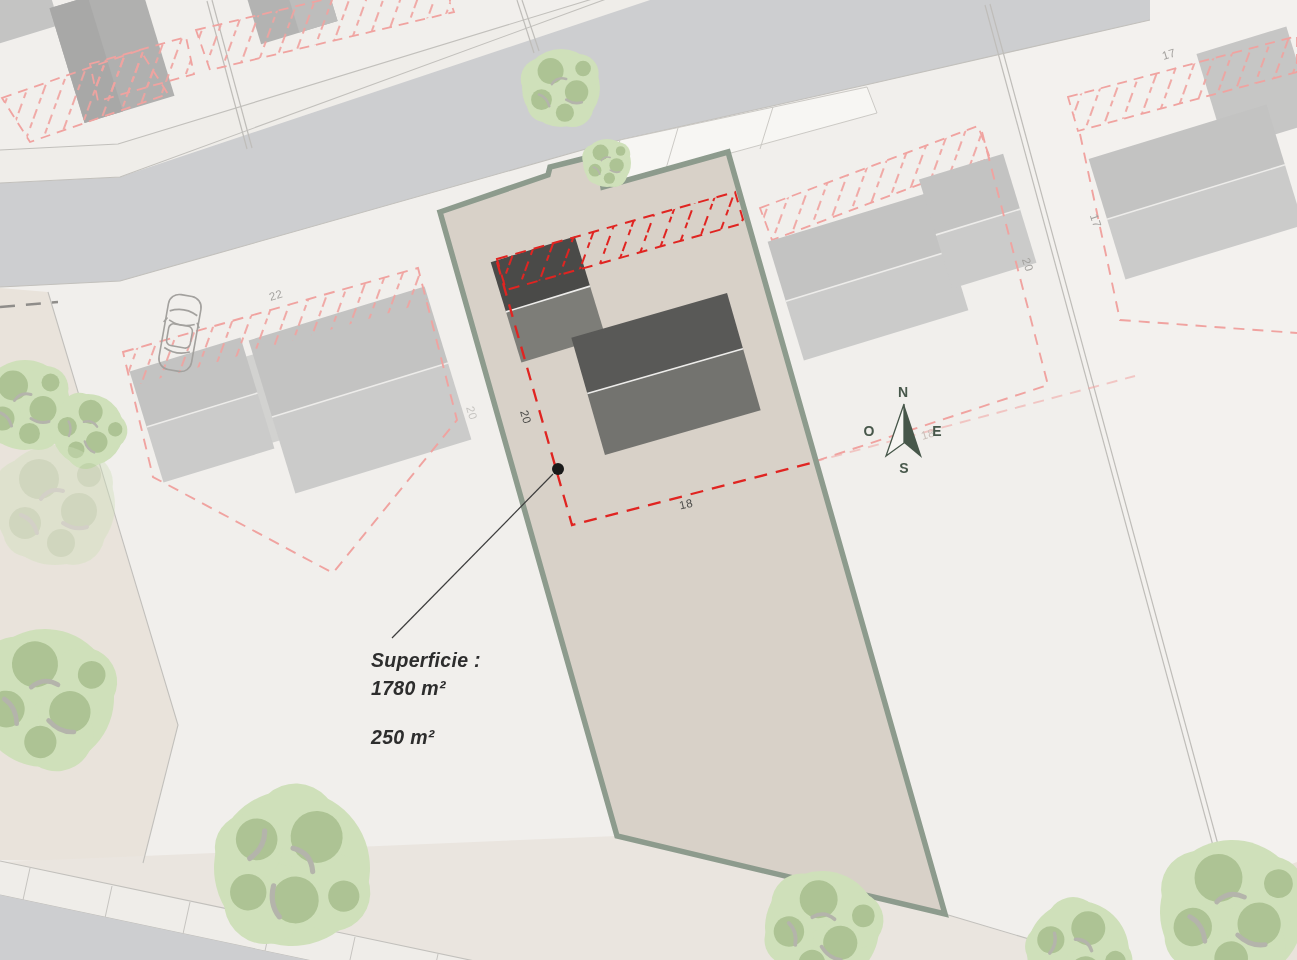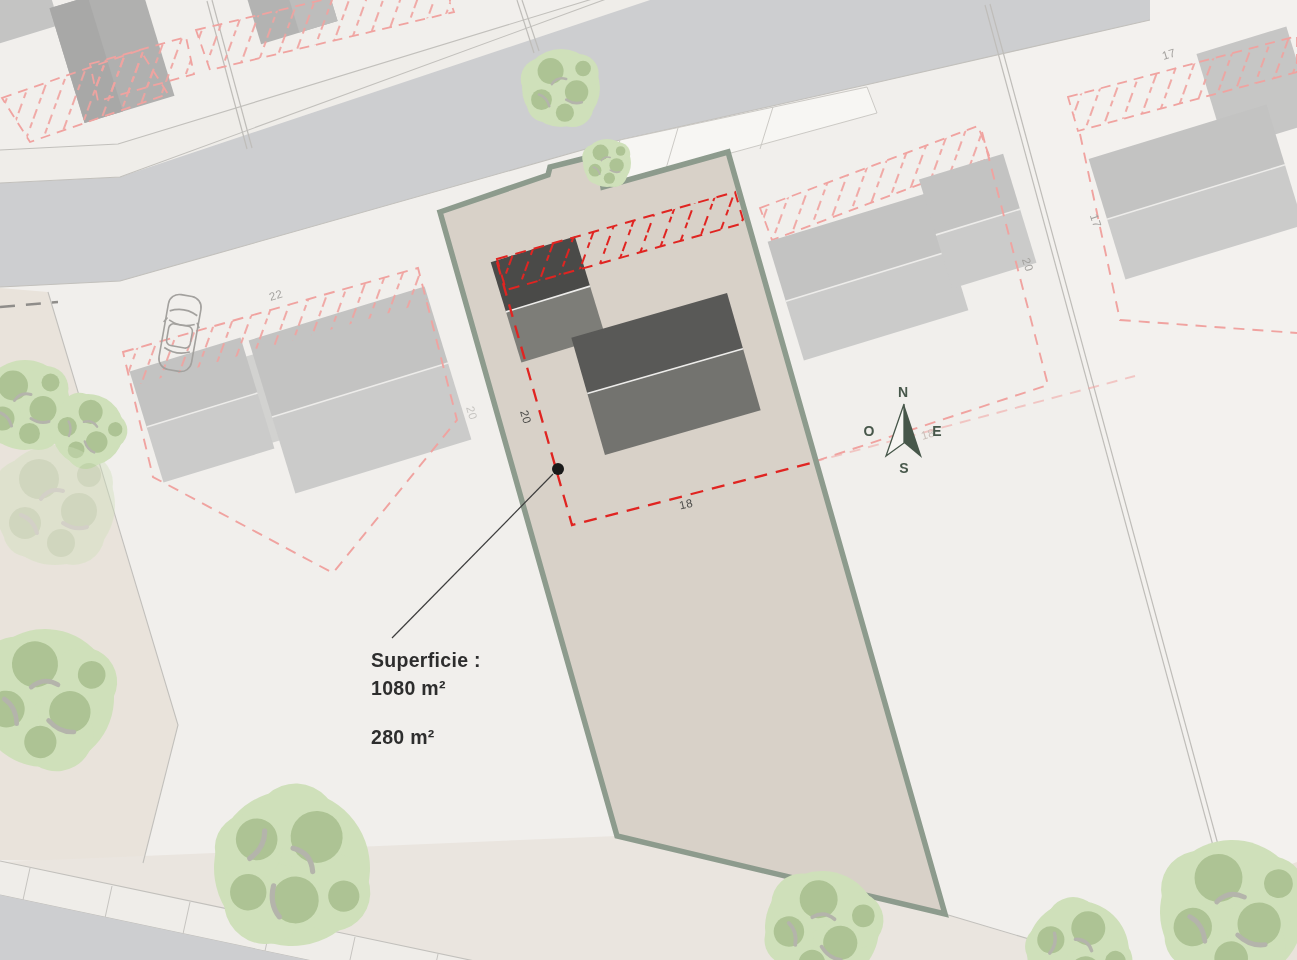--- a/index.html
+++ b/index.html
@@ -24,21 +24,21 @@
   .pinkdash{stroke:var(--pink,#f0a3a0);stroke-width:1.9;fill:none;stroke-dasharray:11 8;}
   .pinkband{fill:url(#hpink);stroke:var(--pink,#f0a3a0);stroke-width:1.8;stroke-dasharray:10 7;}
   .dim{font-size:11.5px;fill:var(--label-gray,#a3a19e);letter-spacing:.5px;}
   .dim-dark{fill:var(--label-dark,#4b4b49);}
   .dim-faint{fill:var(--label-faint,#c9beb8);}
   .compass-letter{font-size:14px;font-weight:bold;fill:var(--compass,#47574a);text-anchor:middle;}
   .tree-l{fill:var(--tree-light,#cfe0ba);} .tree-d{fill:var(--tree-dark,#adc394);}
   .tree-s{stroke:var(--tree-stroke,#b4b4ab);stroke-width:2;fill:none;stroke-linecap:round;}
   .car-line{stroke:var(--car,#a3a19e);fill:none;stroke-width:1.6;}
   .annotation{position:absolute;left:371px;top:646px;width:200px;color:var(--text,#2d2d2d);
-              font-size:19.5px;font-weight:bold;line-height:28px;letter-spacing:.3px;}
+              font-size:19.5px;font-weight:bold;line-height:28px;letter-spacing:.3px;font-style:italic;}
   .ann-block{margin-bottom:21px;}
 </style>
 </head>
 <body>
 
 <svg id="plan" width="1297" height="960" viewBox="0 0 1297 960" xmlns="http://www.w3.org/2000/svg">
   <defs>
     <pattern id="hred" patternUnits="userSpaceOnUse" width="17" height="26" patternTransform="rotate(20)">
       <line x1="8" y1="-4" x2="8" y2="30" stroke="#e02421" stroke-width="2" stroke-dasharray="10 7"></line>
     </pattern>
@@ -216,18 +216,18 @@
     <text class="compass-letter" x="904" y="473">S</text>
   </g>
 
   <line x1="553" y1="474" x2="392" y2="638" stroke="#3c3c3c" stroke-width="1.2"></line>
   <circle cx="558" cy="469" r="6" fill="#1a1a1a"></circle>
 </svg>
 
 <div class="annotation">
   <div class="ann-block">
     <div>Superficie :</div>
-    <div>1080 m²</div>
+    <div>1780 m²</div>
   </div>
   <div class="ann-block">
-    <div>280 m²</div>
+    <div>250 m²</div>
   </div>
 </div>
 
 </body></html>

